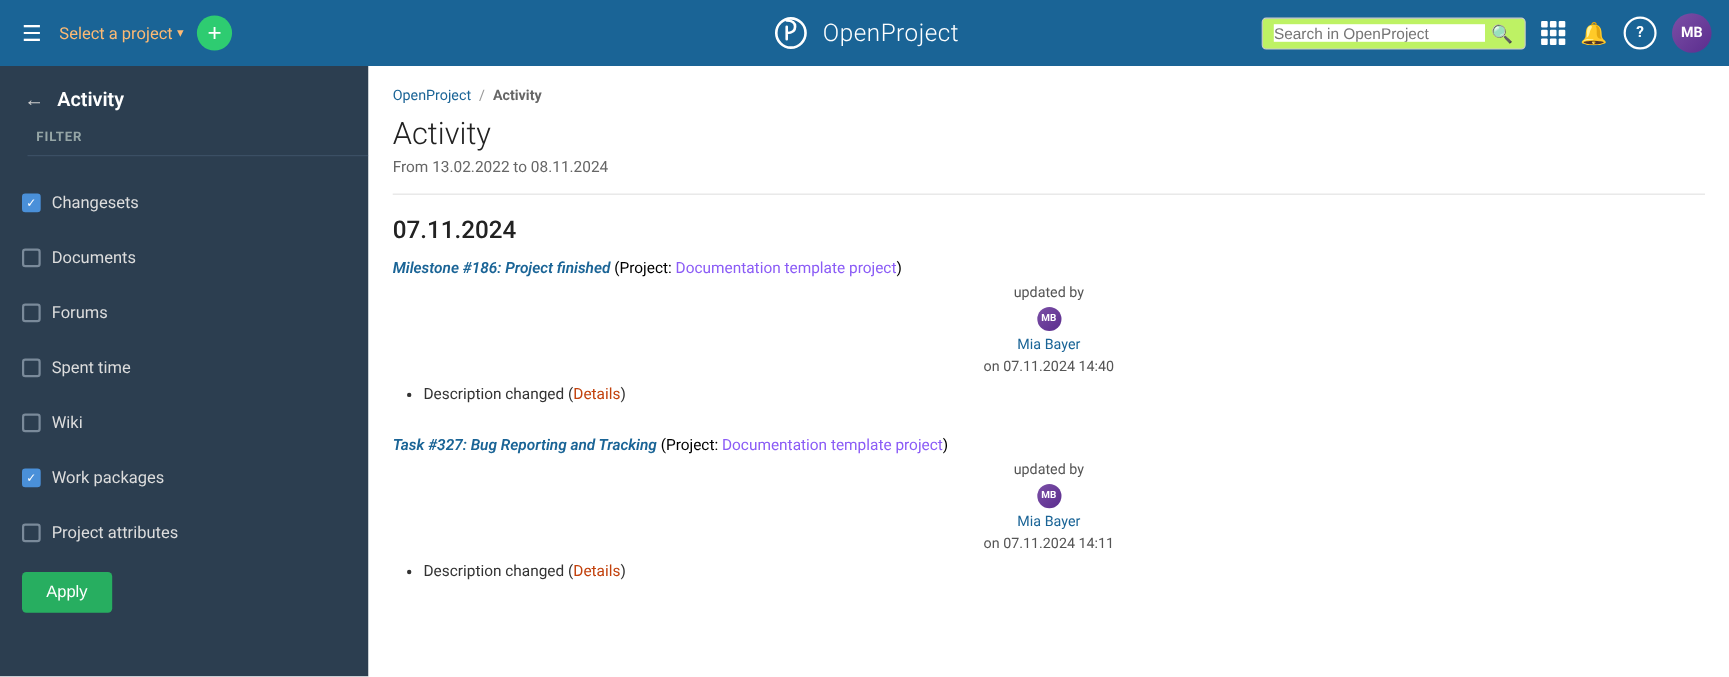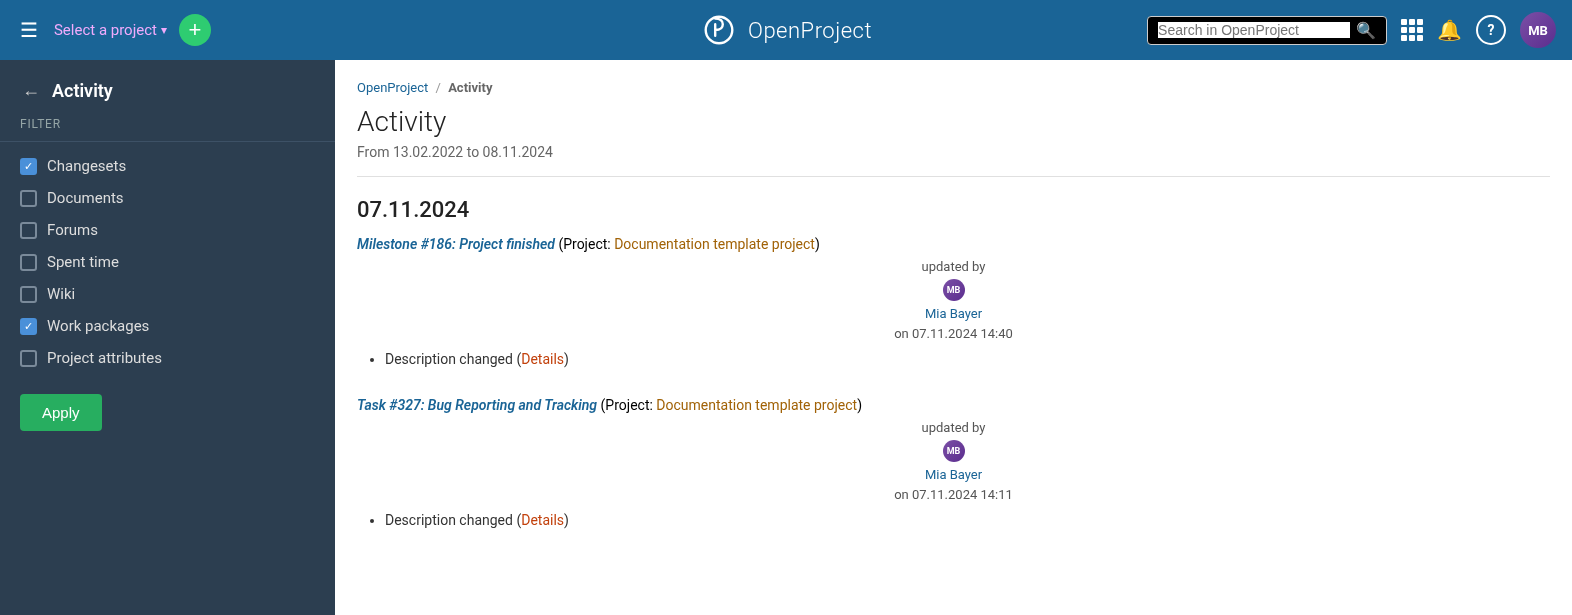--- a/index.html
+++ b/index.html
@@ -15,21 +15,21 @@
       gap: 12px;
       position: relative;
     }
     .nav-hamburger {
       color: #fff;
       font-size: 20px;
       cursor: pointer;
       padding: 4px;
     }
     .nav-project-select {
-      color: #f0abfc;
+      color: #fdba74;
       font-size: 15px;
       cursor: pointer;
       display: flex;
       align-items: center;
       gap: 4px;
       white-space: nowrap;
     }
     .nav-project-select .arrow { font-size: 12px; }
     .nav-add-btn {
       background: #2ecc71;
@@ -63,21 +63,21 @@
     }
     .nav-right {
       margin-left: auto;
       display: flex;
       align-items: center;
       gap: 14px;
     }
     .nav-search {
       display: flex;
       align-items: center;
-      background: #000000;
+      background: #bef264;
       border: 1px solid #ccc;
       border-radius: 4px;
       padding: 4px 10px;
       gap: 6px;
       width: 240px;
     }
     .nav-search input {
       border: none;
       outline: none;
       font-size: 14px;
@@ -153,35 +153,37 @@
       cursor: pointer;
       padding: 2px;
     }
     .sidebar-title {
       font-size: 18px;
       font-weight: 600;
       color: #fff;
     }
     .sidebar-filter-label {
       font-size: 12px;
-      font-weight: 400;
+      font-weight: 700;
       color: #95a5a6;
       letter-spacing: 0.8px;
-      padding: 0 20px 10px;
+      padding: 0 8px 10px;
       border-bottom: 1px solid #3d5166;
       margin-bottom: 8px;
+      margin-left: 25px;
     }
     .filter-item {
       display: flex;
       align-items: center;
       gap: 10px;
       padding: 7px 20px;
       cursor: pointer;
       color: #ddd;
       font-size: 15px;
+      margin-top: 18px;
     }
     .filter-checkbox {
       width: 17px;
       height: 17px;
       border: 2px solid #7a8a9a;
       border-radius: 3px;
       background: transparent;
       display: flex;
       align-items: center;
       justify-content: center;
@@ -254,21 +256,21 @@
       margin-bottom: 4px;
       line-height: 1.5;
     }
     .activity-link {
       color: #1a6496;
       text-decoration: none;
       font-weight: 600;
       font-style: italic;
     }
     .activity-project-link {
-      color: #a16207;
+      color: #8b5cf6;
       text-decoration: none;
     }
     .activity-meta {
       font-size: 13px;
       color: #555;
       display: flex;
       align-items: center;
       gap: 5px;
       margin-bottom: 10px;
       flex-direction: column;

